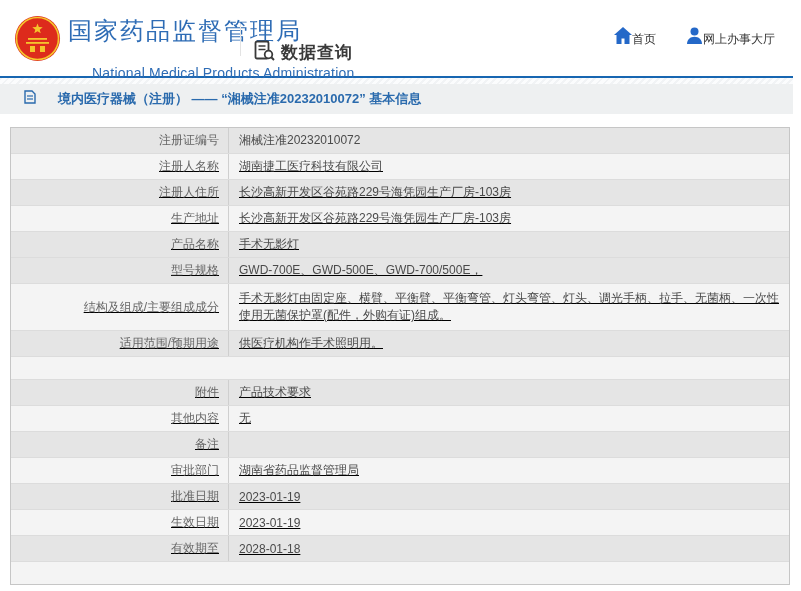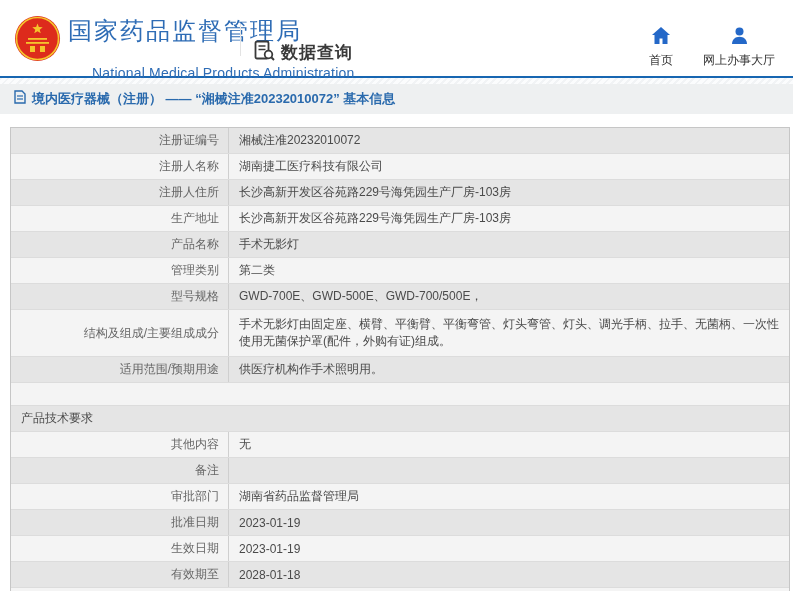--- a/index.html
+++ b/index.html
@@ -10,32 +10,32 @@
   
   .header { position:relative; width:793px; height:78px; background:#fff; border-bottom:2px solid #1766b1; }
   .emblem { position:absolute; left:14px; top:15px; }
   .org-block { position:absolute; left:68px; top:17px; }
   .org-cn { font-size:24px; font-weight:normal; color:#2e6cb5; letter-spacing:2px; line-height:1.15; }
   .org-en { font-size:14px; color:#2e6cb5; margin-top:20px; letter-spacing:0.2px;padding-left:24px; }
   .hdr-divider { position:absolute; left:240px; top:24px; width:1px; height:32px; background:#e3e3e3; }
   .dq { position:absolute; left:253px; top:39px; display:flex; align-items:center; gap:5px; cursor:pointer; }
   .dq-label { font-size:17px; font-weight:bold; color:#3a3a3a; letter-spacing:1px; }
   .hdr-nav { position:absolute; right:18px; top:27px; display:flex; gap:30px; }
-  .nav-item { display:flex; flex-direction:column; align-items:center; cursor:pointer;justify-content:center; }
+  .nav-item { display:flex; flex-direction:row; align-items:center; cursor:pointer;justify-content:center; }
   .nav-item .nav-label { font-size:12px; color:#333; margin-top:4px; white-space:nowrap; }
 
   
   .hatch { width:793px; height:6px; background:repeating-linear-gradient(135deg,#f1f3f5 0 2px,#fbfcfd 2px 5px); }
-  .breadcrumb-bar { width:793px; height:30px; background:#eef0f1; display:flex; align-items:center; padding-left:14px; gap:6px; }
+  .breadcrumb-bar { width:793px; height:30px; background:#eef0f1; display:flex; align-items:center; padding-left:24px; gap:22px; }
   .breadcrumb-text { font-size:13px; font-weight:bold; color:#2a6aad; }
 
   
   .info-table { width:780px; margin:13px 0 0 10px; border:1px solid #c6c6c6; background:#fff; }
   .trow { display:flex; min-height:23px; background:#e5e5e5; }
-  .trow + .trow { border-top:1px solid #dcdcdc; }
+  .trow + .trow { border-top:1px solid #dcdcdc;text-decoration:underline; }
   .trow.alt { background:#f4f4f4; }
   .tlabel { width:218px; border-right:1px solid #cfcfcf; display:flex; align-items:center; justify-content:flex-end; gap:4px; text-align:right; padding:4px 9px 4px 4px; font-size:12px; color:#666; }
   .tvalue { flex:1; display:flex; align-items:center; padding:4px 10px; font-size:12px; color:#4a4a4a; }
   .trow.tall .tvalue { display:block; padding:6px 10px; line-height:17px; }
 </style>
 </head>
 <body>
 
 <div class="top-dash"></div>
 
@@ -116,40 +116,37 @@
     <div class="tvalue">长沙高新开发区谷苑路229号海凭园生产厂房-103房</div>
   </div>
   <div class="trow alt">
     <div class="tlabel">生产地址</div>
     <div class="tvalue">长沙高新开发区谷苑路229号海凭园生产厂房-103房</div>
   </div>
   <div class="trow">
     <div class="tlabel">产品名称</div>
     <div class="tvalue">手术无影灯</div>
   </div>
-  <div class="trow alt">
-    <div class="tlabel">管理类别</div>
-    <div class="tvalue">第二类</div>
-  </div>
   <div class="trow">
     <div class="tlabel">型号规格</div>
     <div class="tvalue">GWD-700E、GWD-500E、GWD-700/500E，</div>
   </div>
   <div class="trow alt tall">
     <div class="tlabel">结构及组成/主要组成成分</div>
     <div class="tvalue">手术无影灯由固定座、横臂、平衡臂、平衡弯管、灯头弯管、灯头、调光手柄、拉手、无菌柄、一次性使用无菌保护罩(配件，外购有证)组成。</div>
   </div>
   <div class="trow">
     <div class="tlabel">适用范围/预期用途</div>
     <div class="tvalue">供医疗机构作手术照明用。</div>
   </div>
   <div class="trow alt">
     <div class="tvalue"></div>
   </div>
   <div class="trow">
+    <div class="tlabel">附件</div>
     <div class="tvalue">产品技术要求</div>
   </div>
   <div class="trow alt">
     <div class="tlabel">其他内容</div>
     <div class="tvalue">无</div>
   </div>
   <div class="trow">
     <div class="tlabel">备注</div>
     <div class="tvalue"></div>
   </div>

